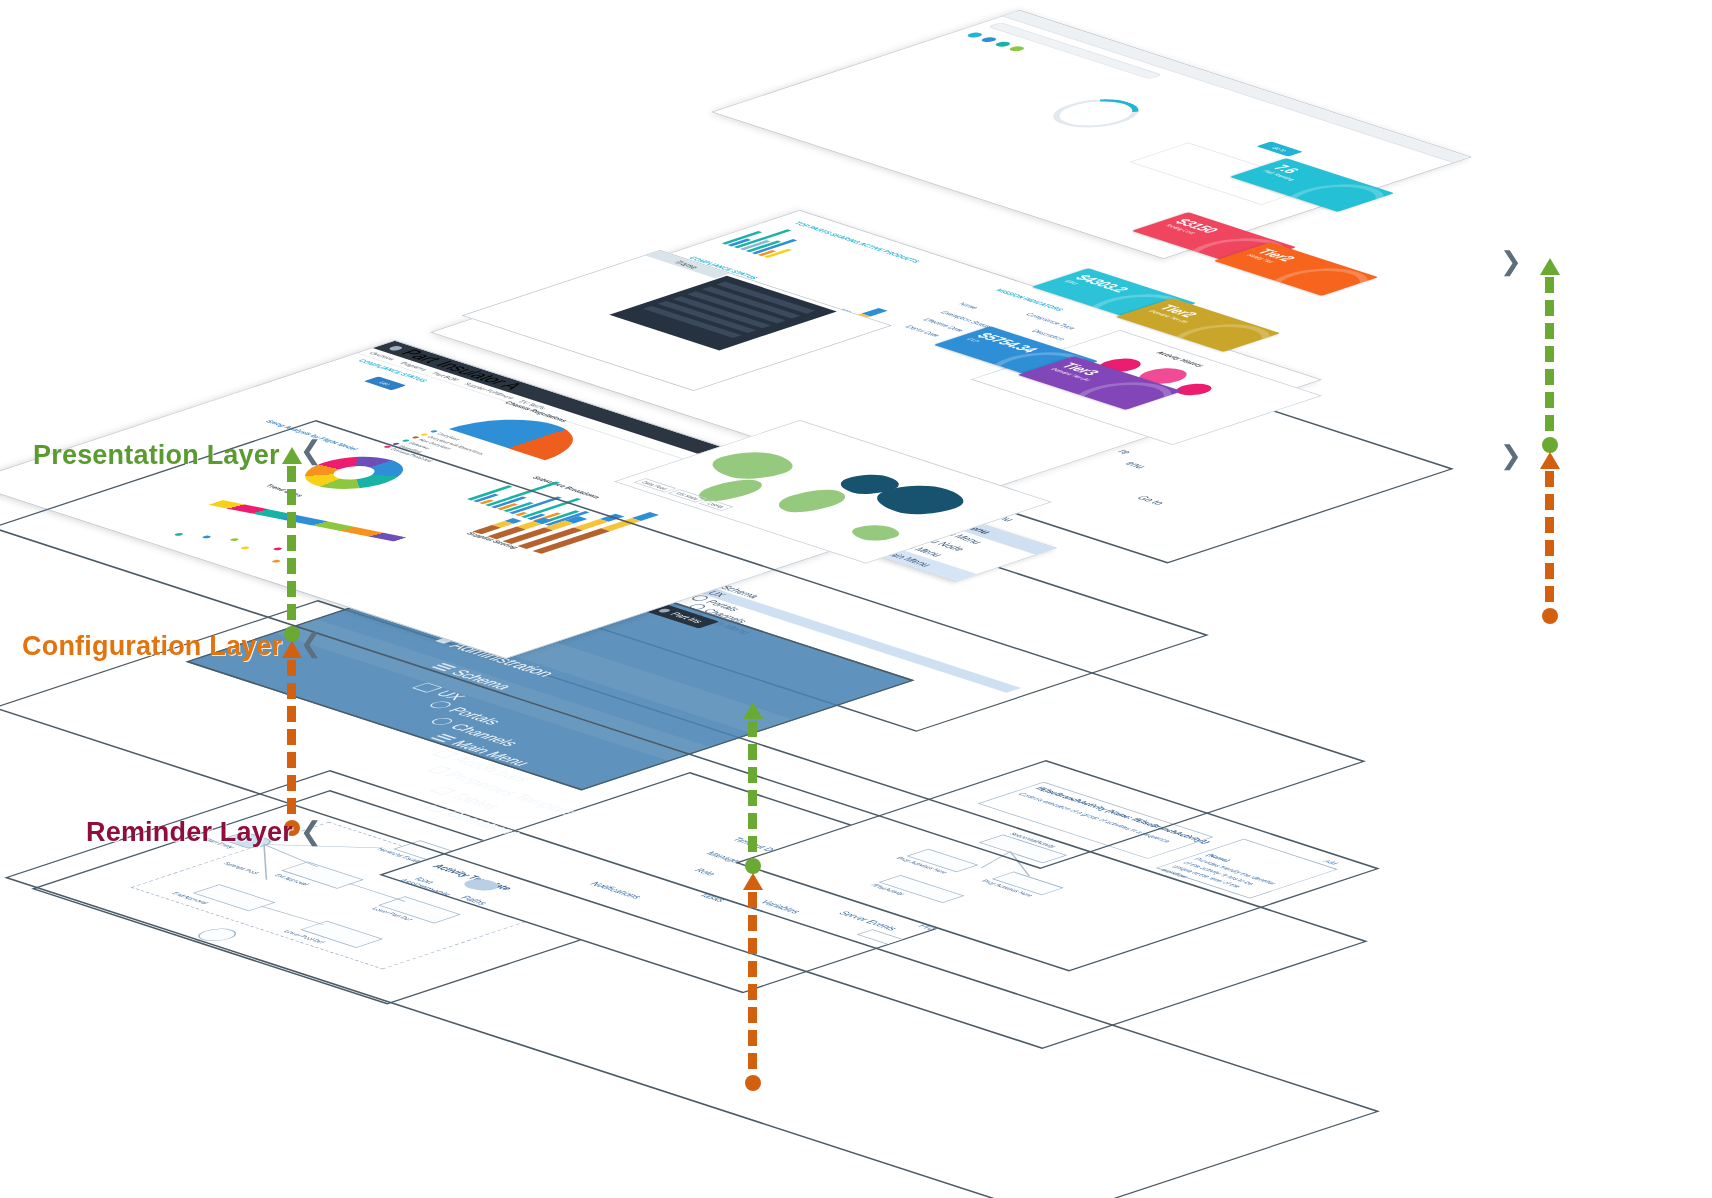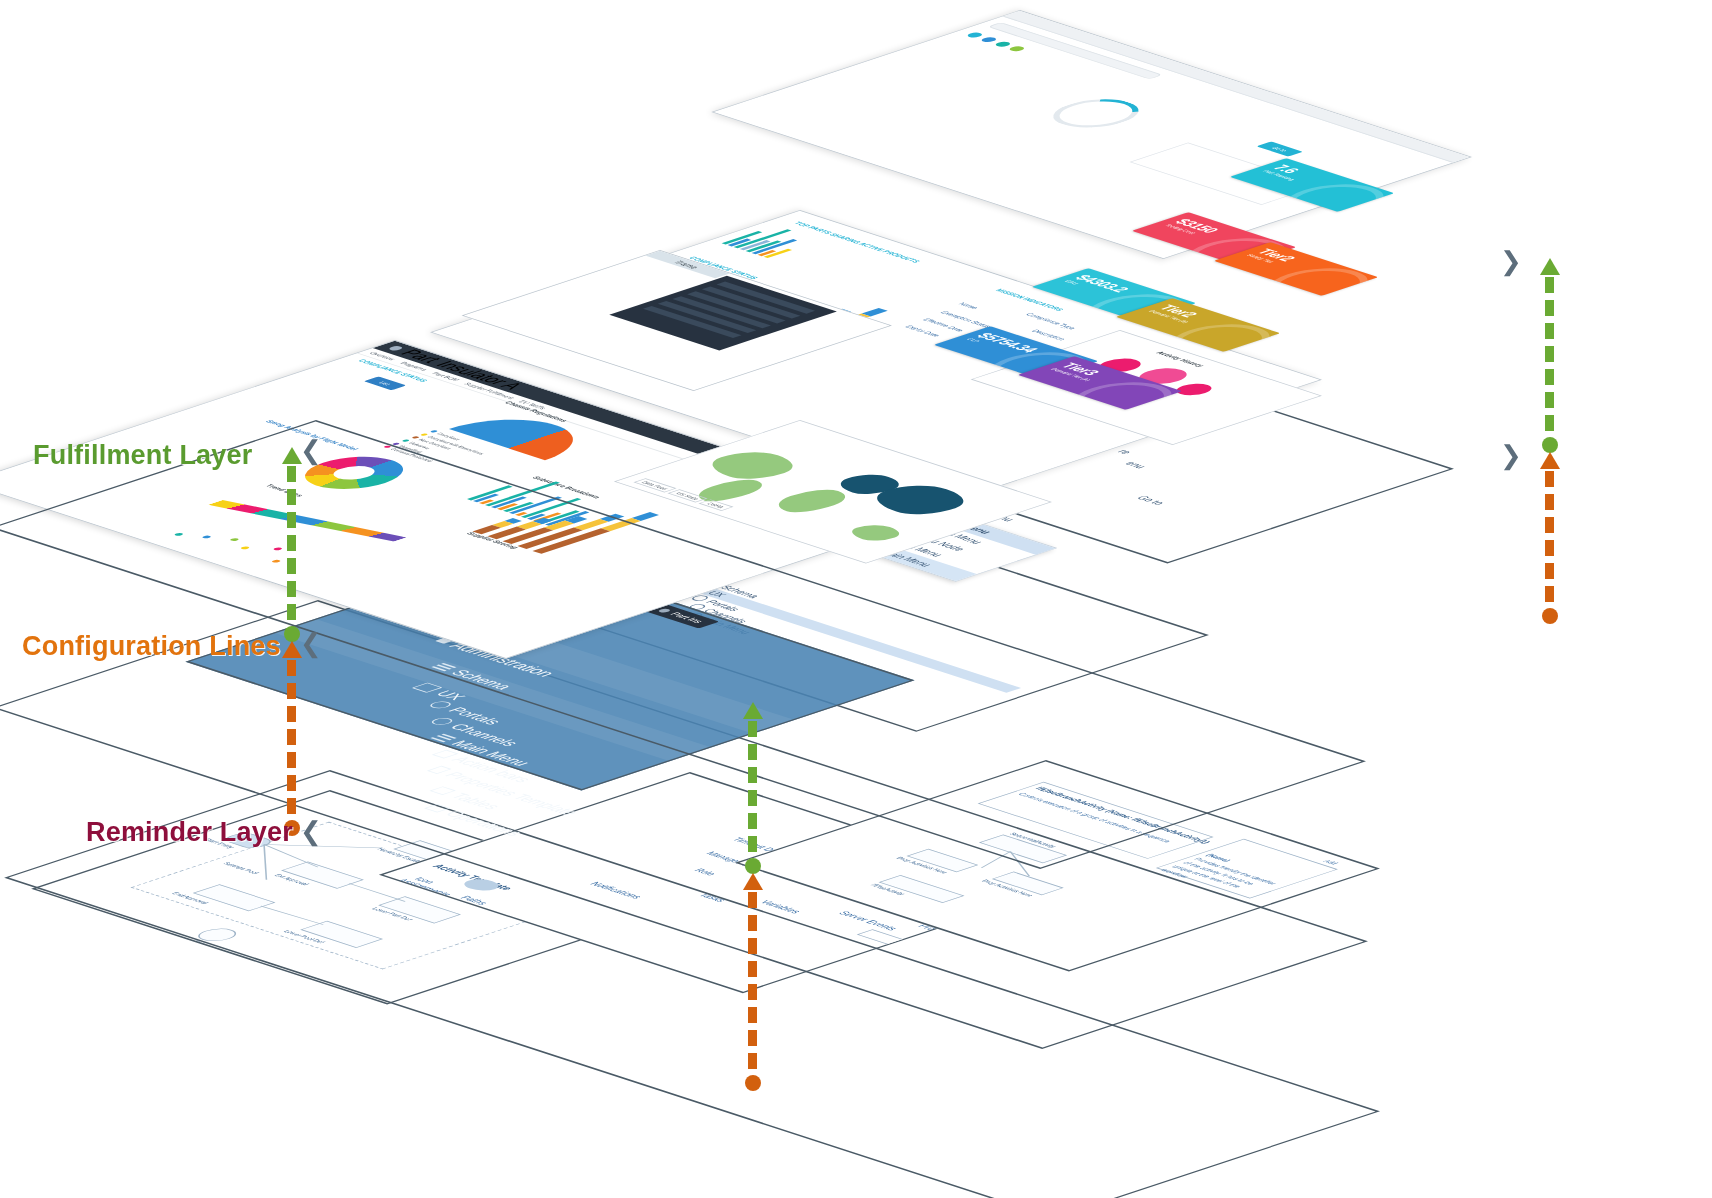--- a/index.html
+++ b/index.html
@@ -685,17 +685,17 @@
     <div class="dash" style="left:1545px;top:586px;height:16px;background:#d2600e;"></div>
     <div class="node-dot" style="left:1542px;top:608px;background:#d2600e;"></div>
   </div>
 
   <div class="vcaret" style="left:300px;top:437px;">❮</div>
   <div class="vcaret" style="left:300px;top:630px;">❮</div>
   <div class="vcaret" style="left:300px;top:818px;">❮</div>
   <div class="vcaret" style="left:1500px;top:248px;">❯</div>
   <div class="vcaret" style="left:1500px;top:442px;">❯</div>
 
-  <div id="lbl-pres" class="layer-label">Fulfillment Layer</div>
-  <div id="lbl-conf" class="layer-label">Configuration Lines</div>
+  <div id="lbl-pres" class="layer-label">Presentation Layer</div>
+  <div id="lbl-conf" class="layer-label">Configuration Layer</div>
   <div id="lbl-back" class="layer-label">Reminder Layer</div>
 
 </div>
 
 </body></html>

